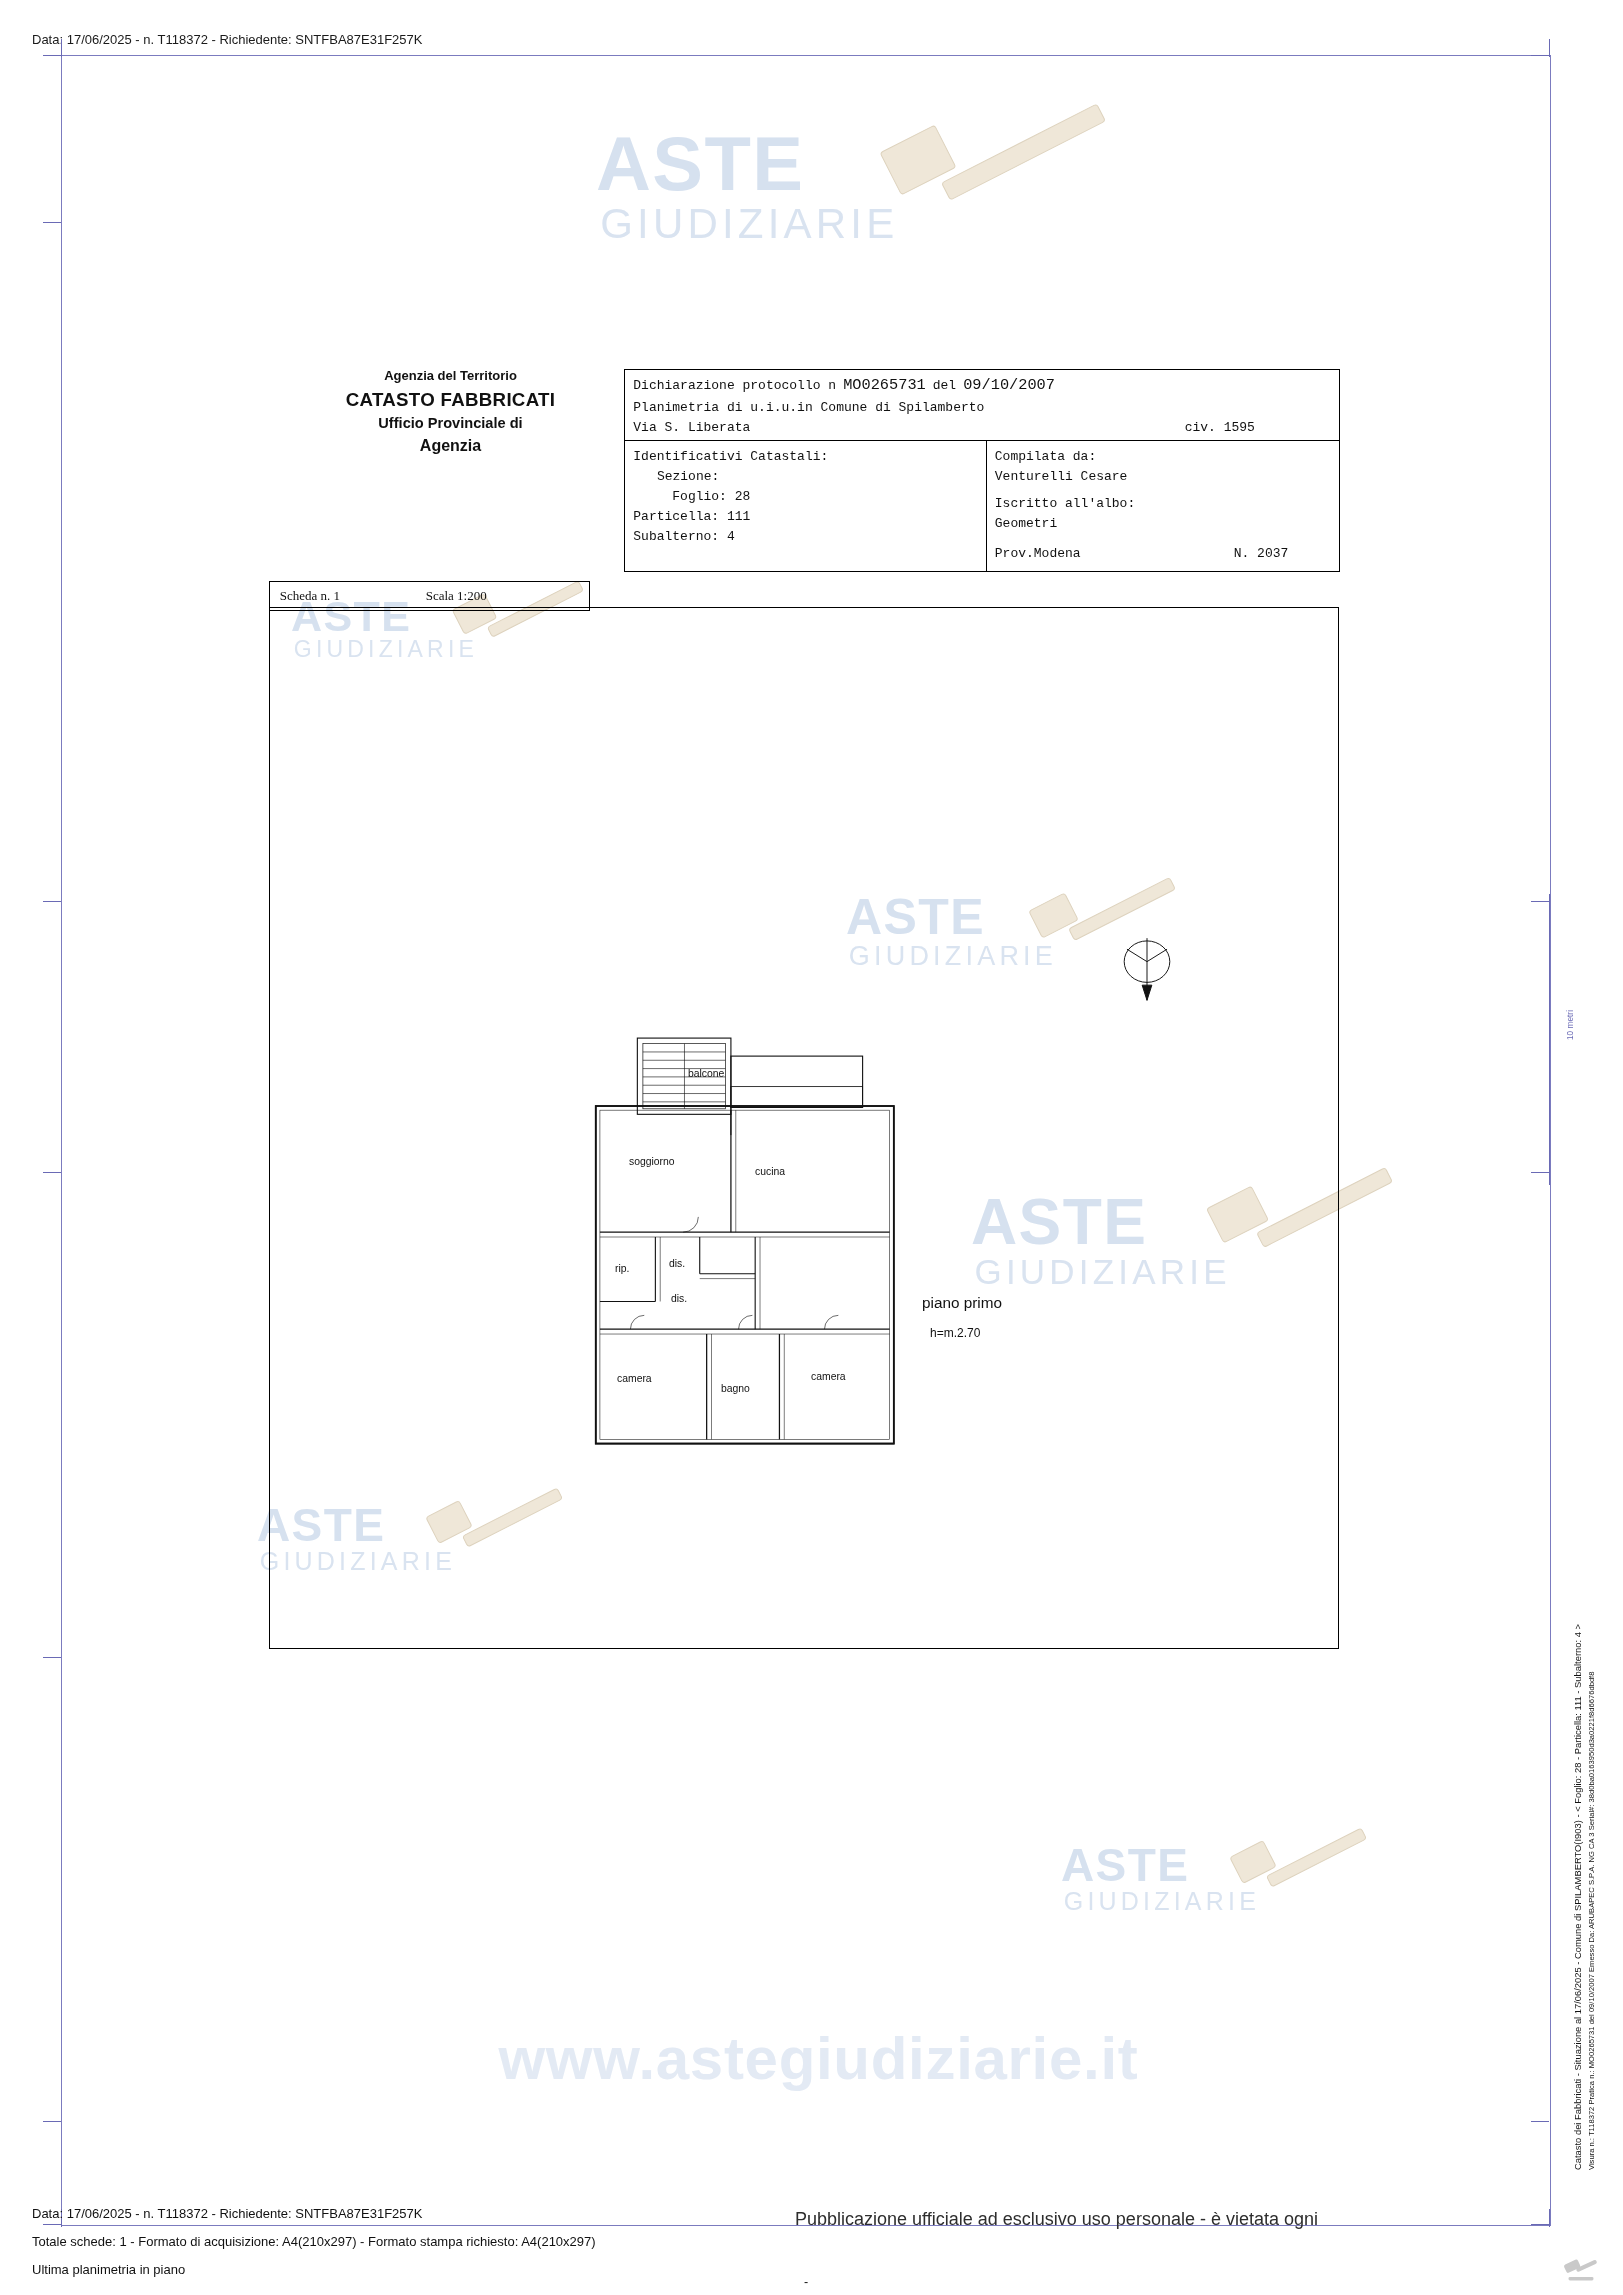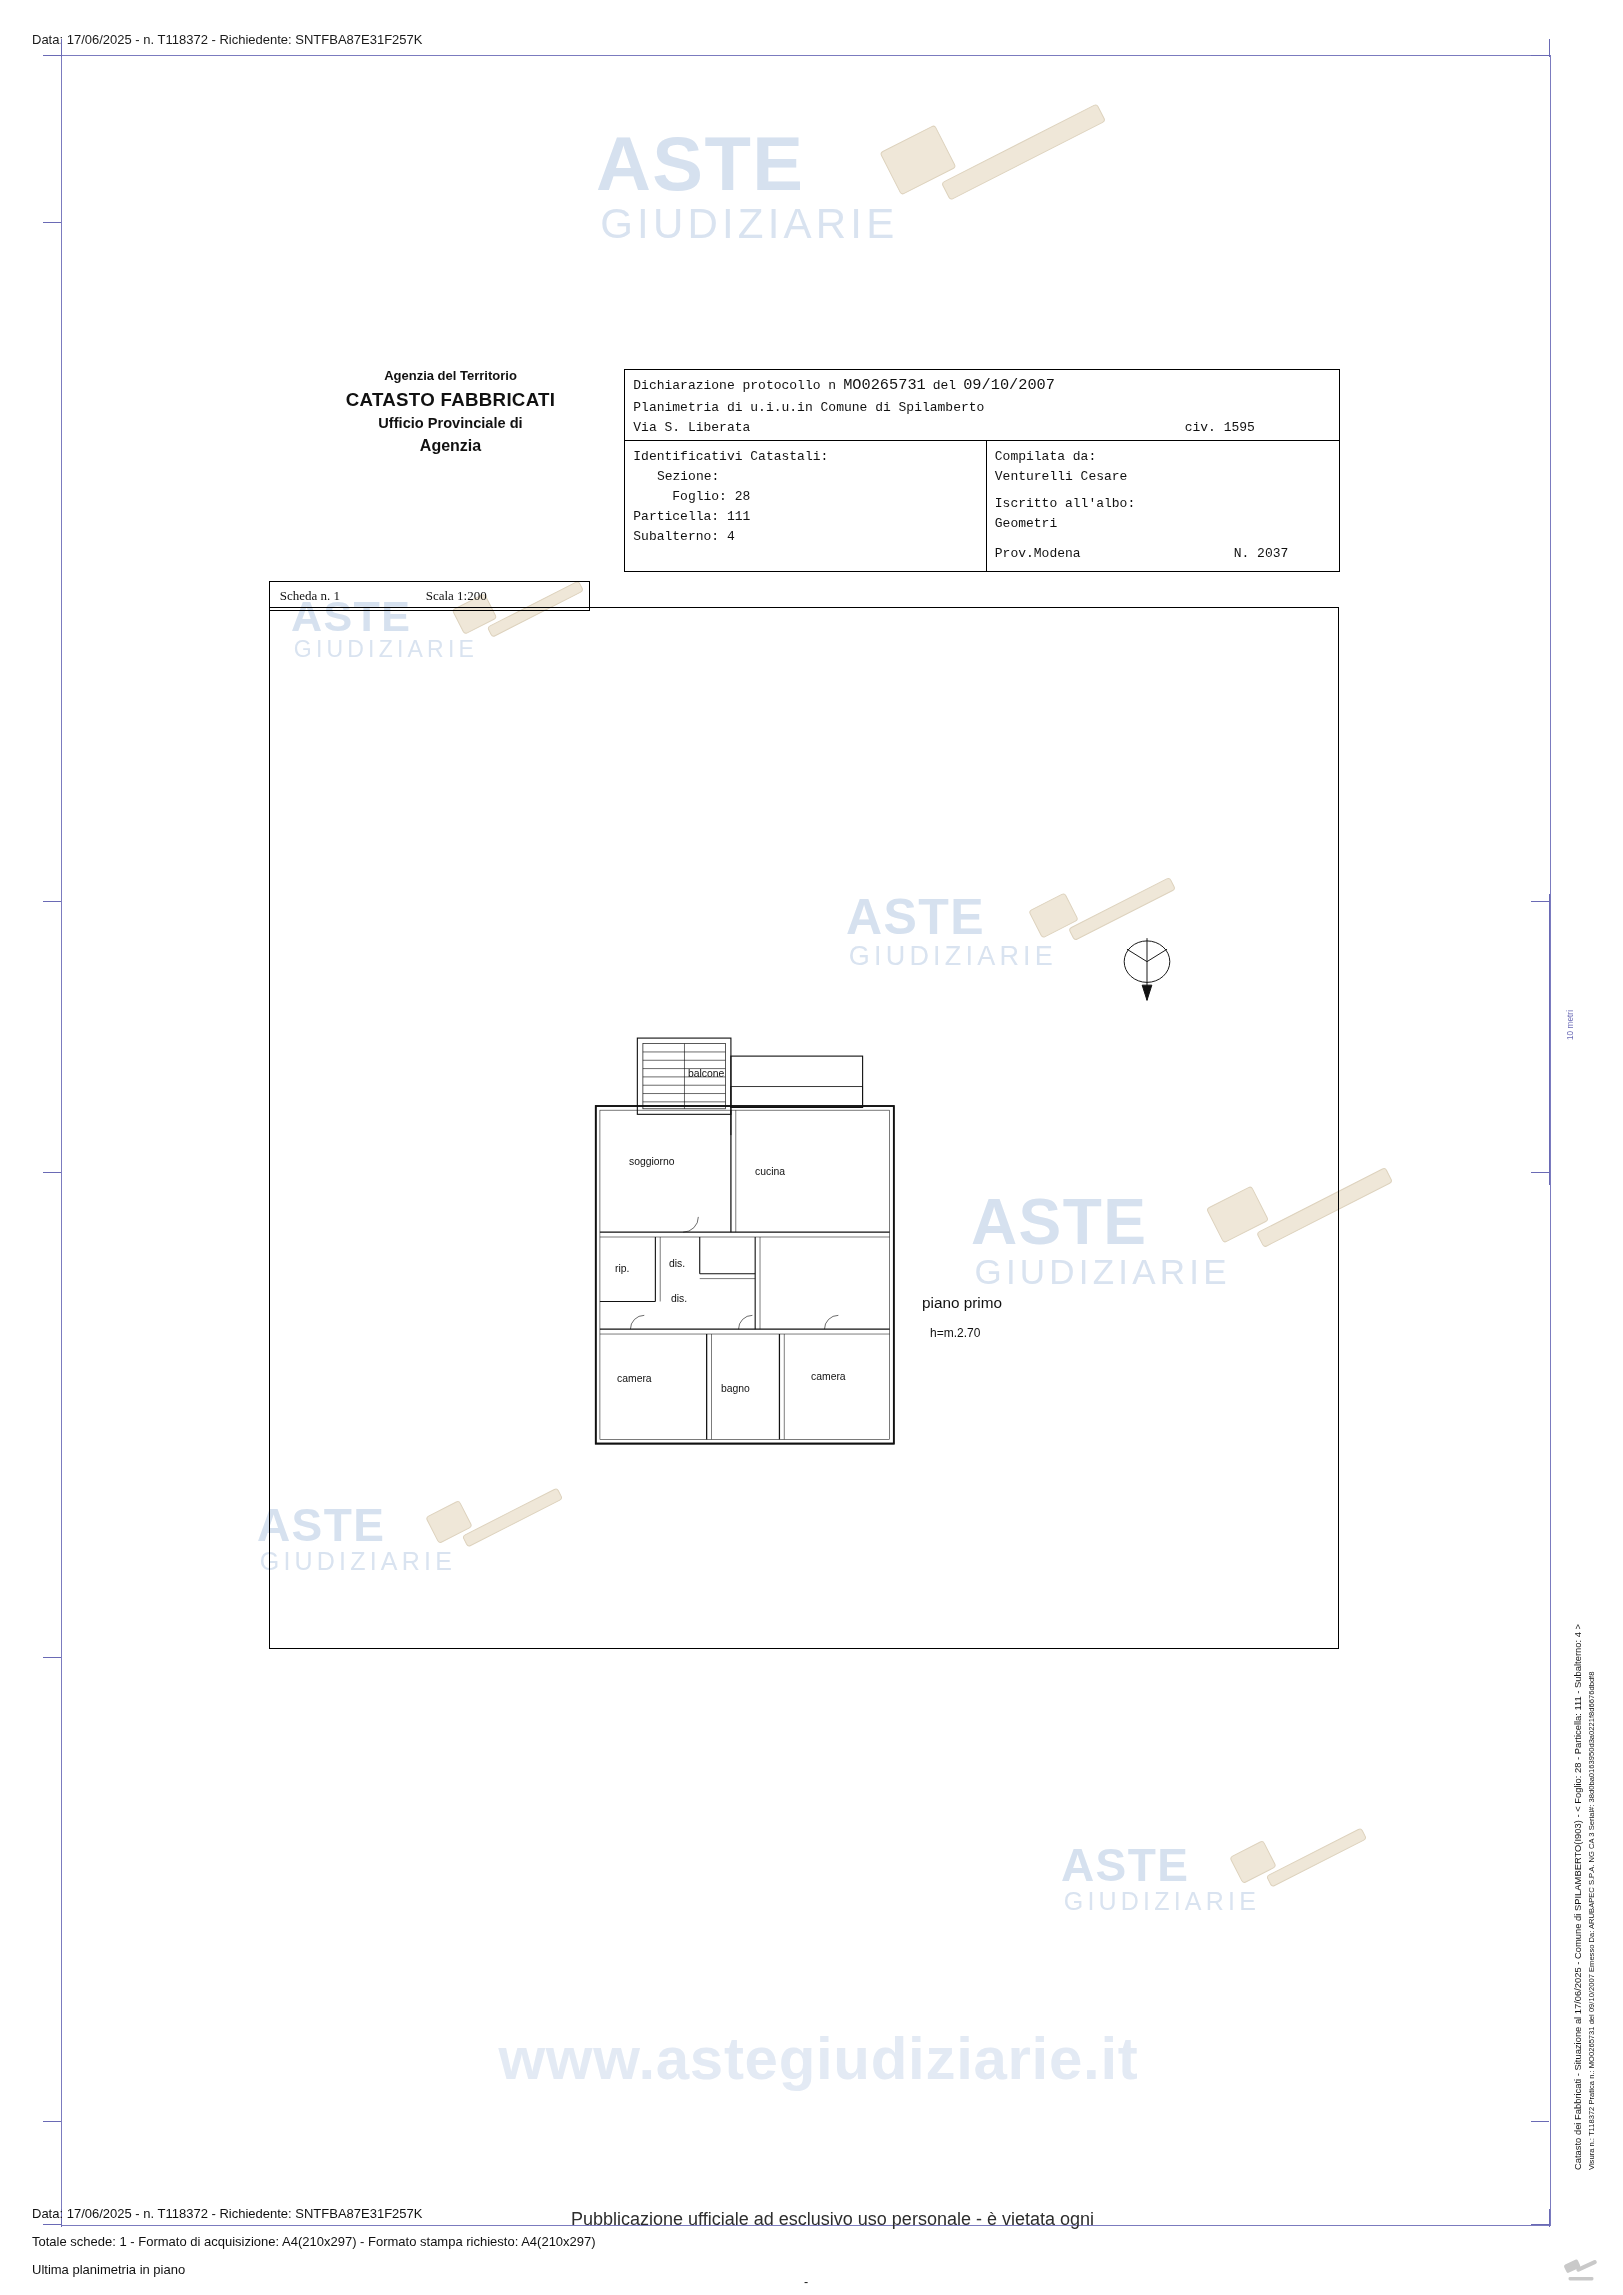--- a/index.html
+++ b/index.html
@@ -50,21 +50,21 @@
   
   .plbl{position:absolute;font-size:10.4px;color:#111;font-family:"Liberation Sans",sans-serif;white-space:nowrap;}
   .plbl.big{font-size:15.3px;}
 
   
   .vside{position:absolute;transform-origin:0 0;transform:rotate(-90deg);white-space:nowrap;font-size:9.4px;color:#111;font-family:"Liberation Sans",sans-serif;}
   .vscale{position:absolute;transform-origin:0 0;transform:rotate(-90deg);white-space:nowrap;font-size:8.3px;color:#6a6ab5;}
 
   
   .ftr{position:absolute;font-size:13px;color:#111;white-space:nowrap;}
-  .notice{position:absolute;left:347px;top:2207px;width:971px;text-align:center;font-size:18px;color:#2d2d2d;line-height:1.35;}
+  .notice{position:absolute;left:347px;top:2207px;width:971px;text-align:right;font-size:18px;color:#2d2d2d;line-height:1.35;}
 
   .logo-bottom{position:absolute;right:23.6px;bottom:12.5px;width:36px;height:30.5px;}
 </style>
 </head>
 <body>
 
 <div class="page">
 
   <div class="hdr-text" style="left:32px;top:32px;">Data: 17/06/2025 - n. T118372 - Richiedente: SNTFBA87E31F257K</div>
 

